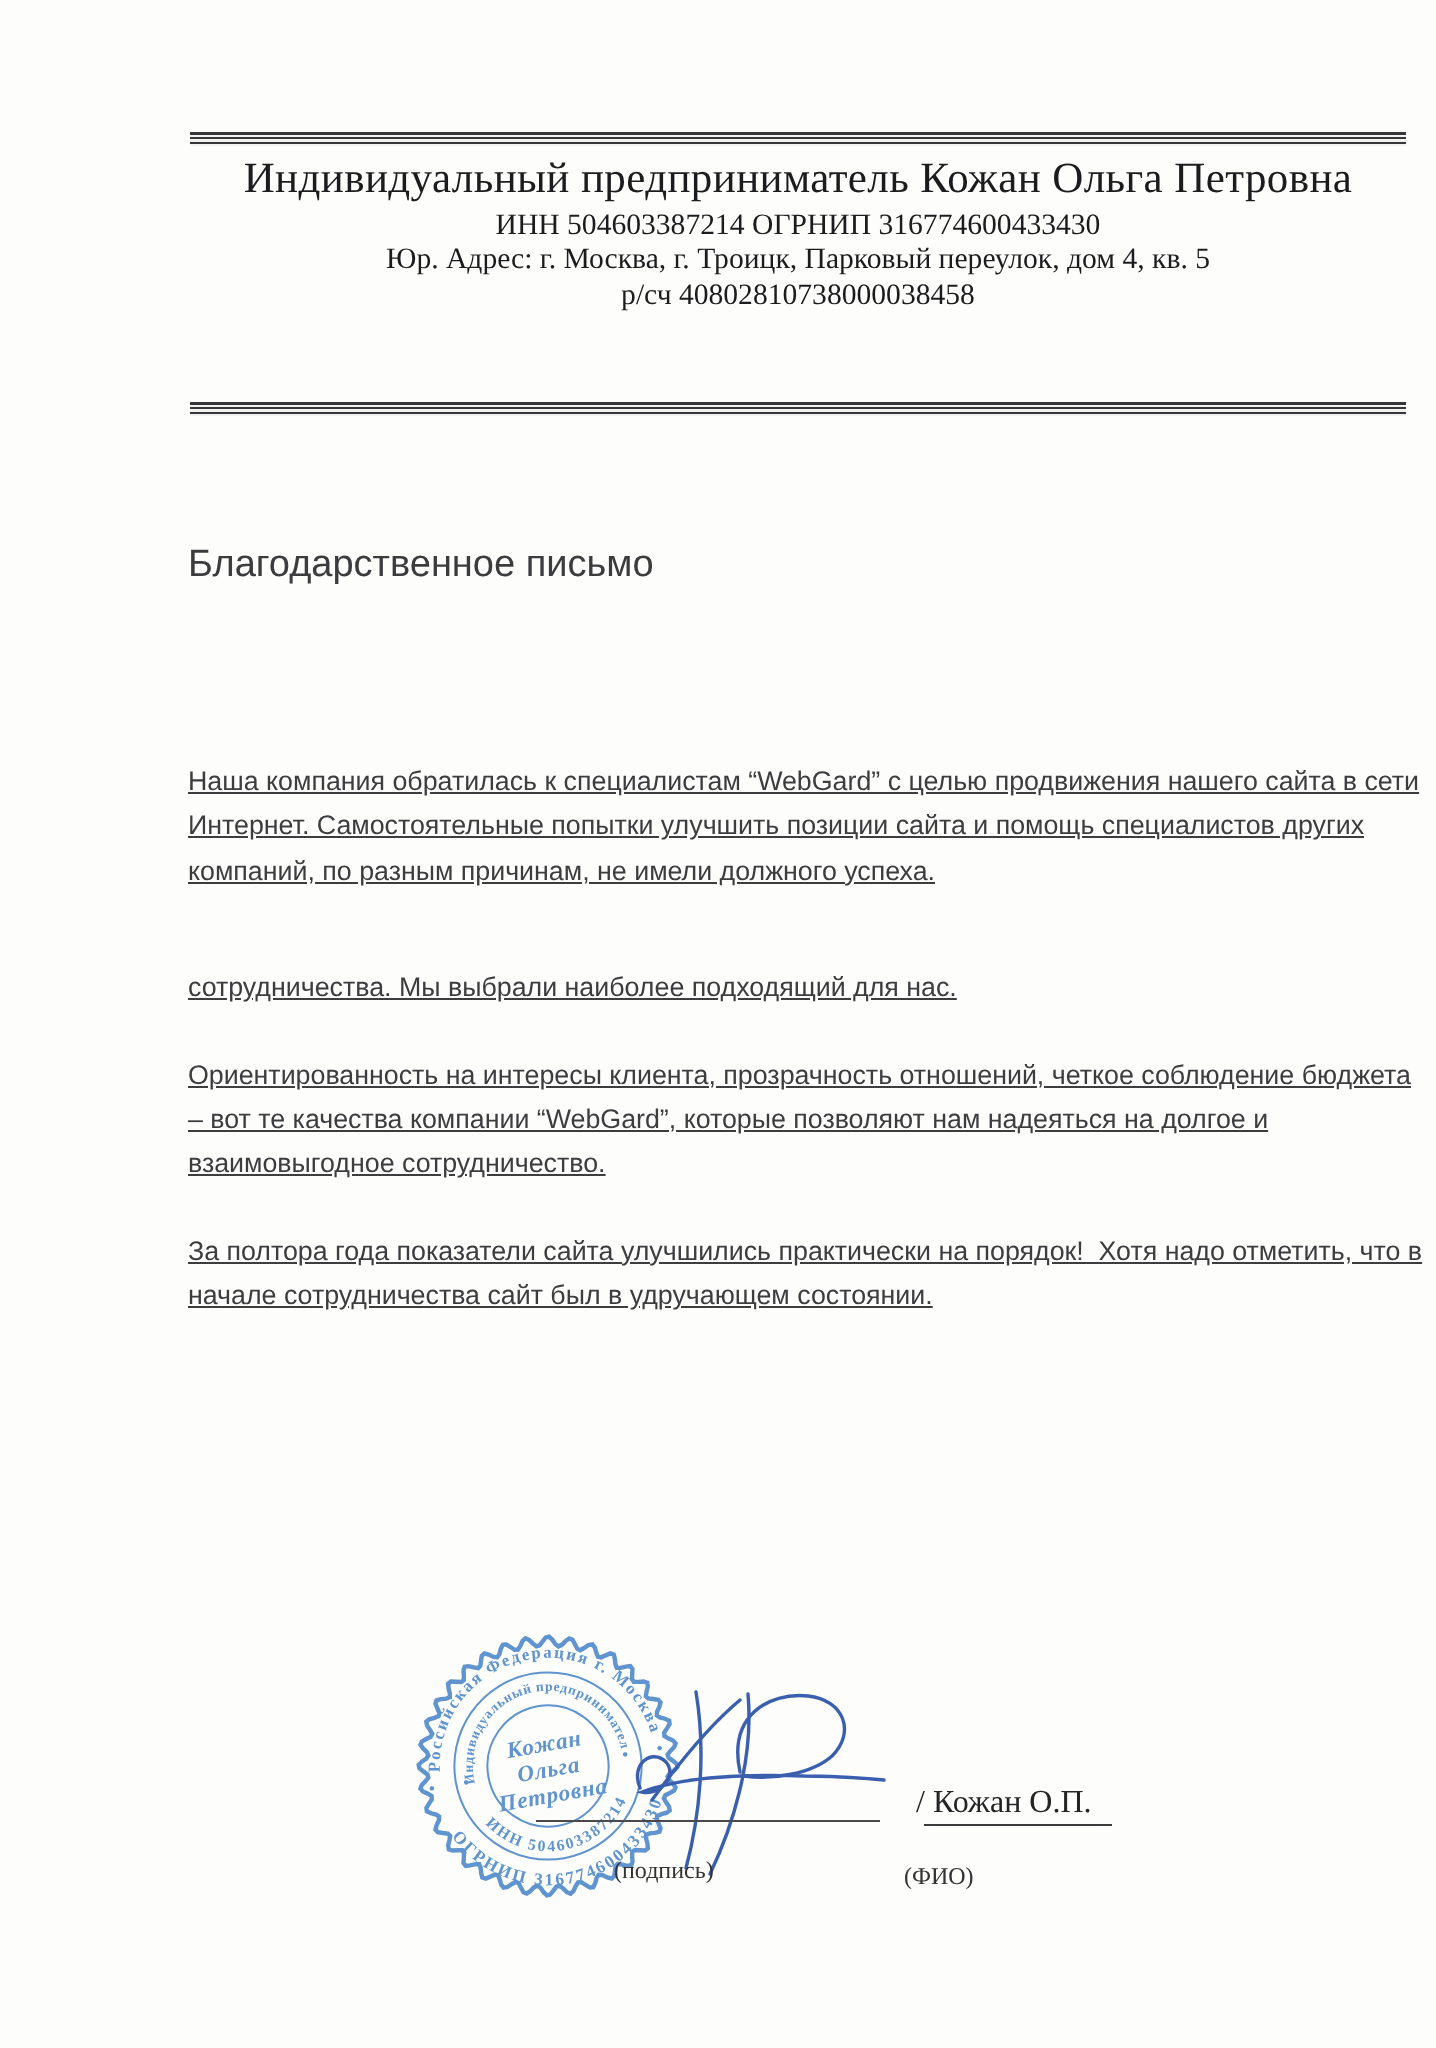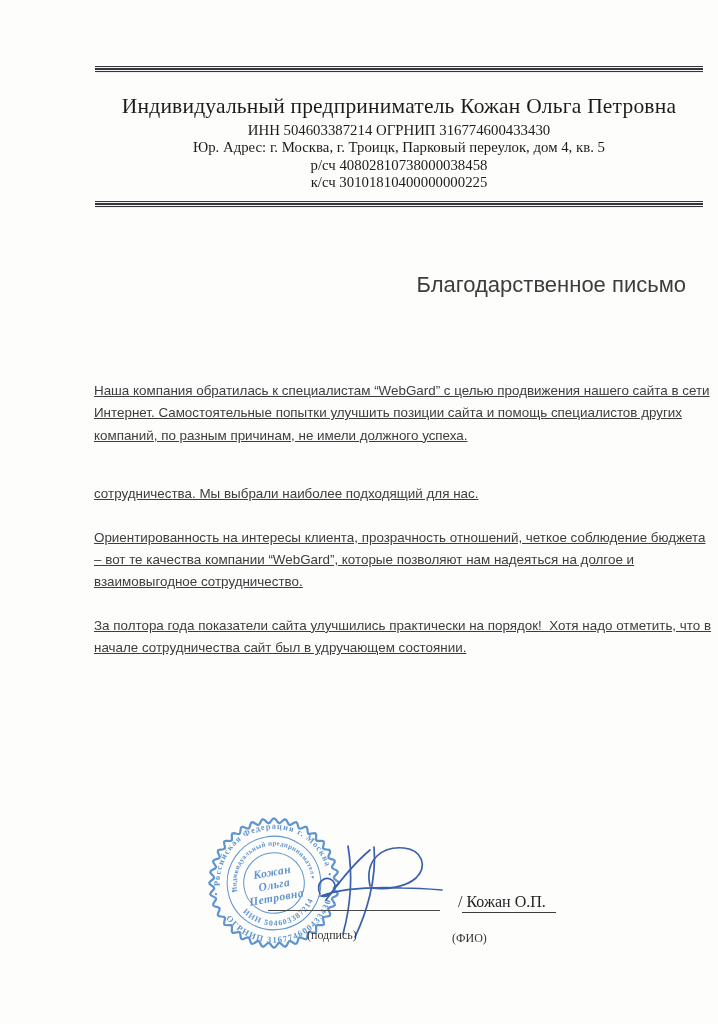--- a/index.html
+++ b/index.html
@@ -26,21 +26,21 @@
     background: repeating-linear-gradient(
       to bottom,
       #35353a 0px, #35353a 1.3px,
       #f2f2f0 1.3px, #f2f2f0 2.4px);
   }
   .rule-top    { top: 66px; }
   .rule-bottom { top: 201px; }
   .letterhead {
     position: absolute;
     left: 95px;
-    top: 94px;
+    top: 77px;
     width: 608px;
     text-align: center;
     color: #1c1c1e;
   }
   .lh-name {
     font-size: 21.5px;
     letter-spacing: 0.2px;
     margin-bottom: 3px;
     white-space: nowrap;
   }
@@ -48,23 +48,23 @@
     font-size: 14.8px;
     line-height: 17.3px;
     white-space: nowrap;
   }
   
   .doc-title {
     position: absolute;
     left: 94px;
     top: 272px;
     width: 592px;
-    text-align: right;
+    text-align: left;
     font-family: "Liberation Sans", sans-serif;
-    font-size: 22px;
+    font-size: 19px;
     color: #3c3c3e;
   }
   
   .body-text {
     position: absolute;
     left: 94px;
     top: 380px;
     width: 610px;
     font-family: "Liberation Sans", sans-serif;
     font-size: 13.4px;
@@ -153,21 +153,20 @@
 <body>
 
 <div class="page">
 
   <div class="rule rule-top"></div>
   <div class="letterhead">
     <div class="lh-name">Индивидуальный предприниматель Кожан Ольга Петровна</div>
     <div class="lh-line">ИНН 504603387214 ОГРНИП 316774600433430</div>
     <div class="lh-line">Юр. Адрес: г. Москва, г. Троицк, Парковый переулок, дом 4, кв. 5</div>
     <div class="lh-line">р/сч 40802810738000038458</div>
-    <div class="lh-line">к/сч 30101810400000000225</div>
   </div>
   <div class="rule rule-bottom"></div>
 
   <div class="doc-title">Благодарственное письмо</div>
 
   <div class="body-text">
     <p>
       <span class="ln">Наша компания обратилась к специалистам “WebGard” с целью продвижения нашего сайта в сети</span><br>
       <span class="ln">Интернет. Самостоятельные попытки улучшить позиции сайта и помощь специалистов других</span><br>
       <span class="ln">компаний, по разным причинам, не имели должного успеха.</span>

